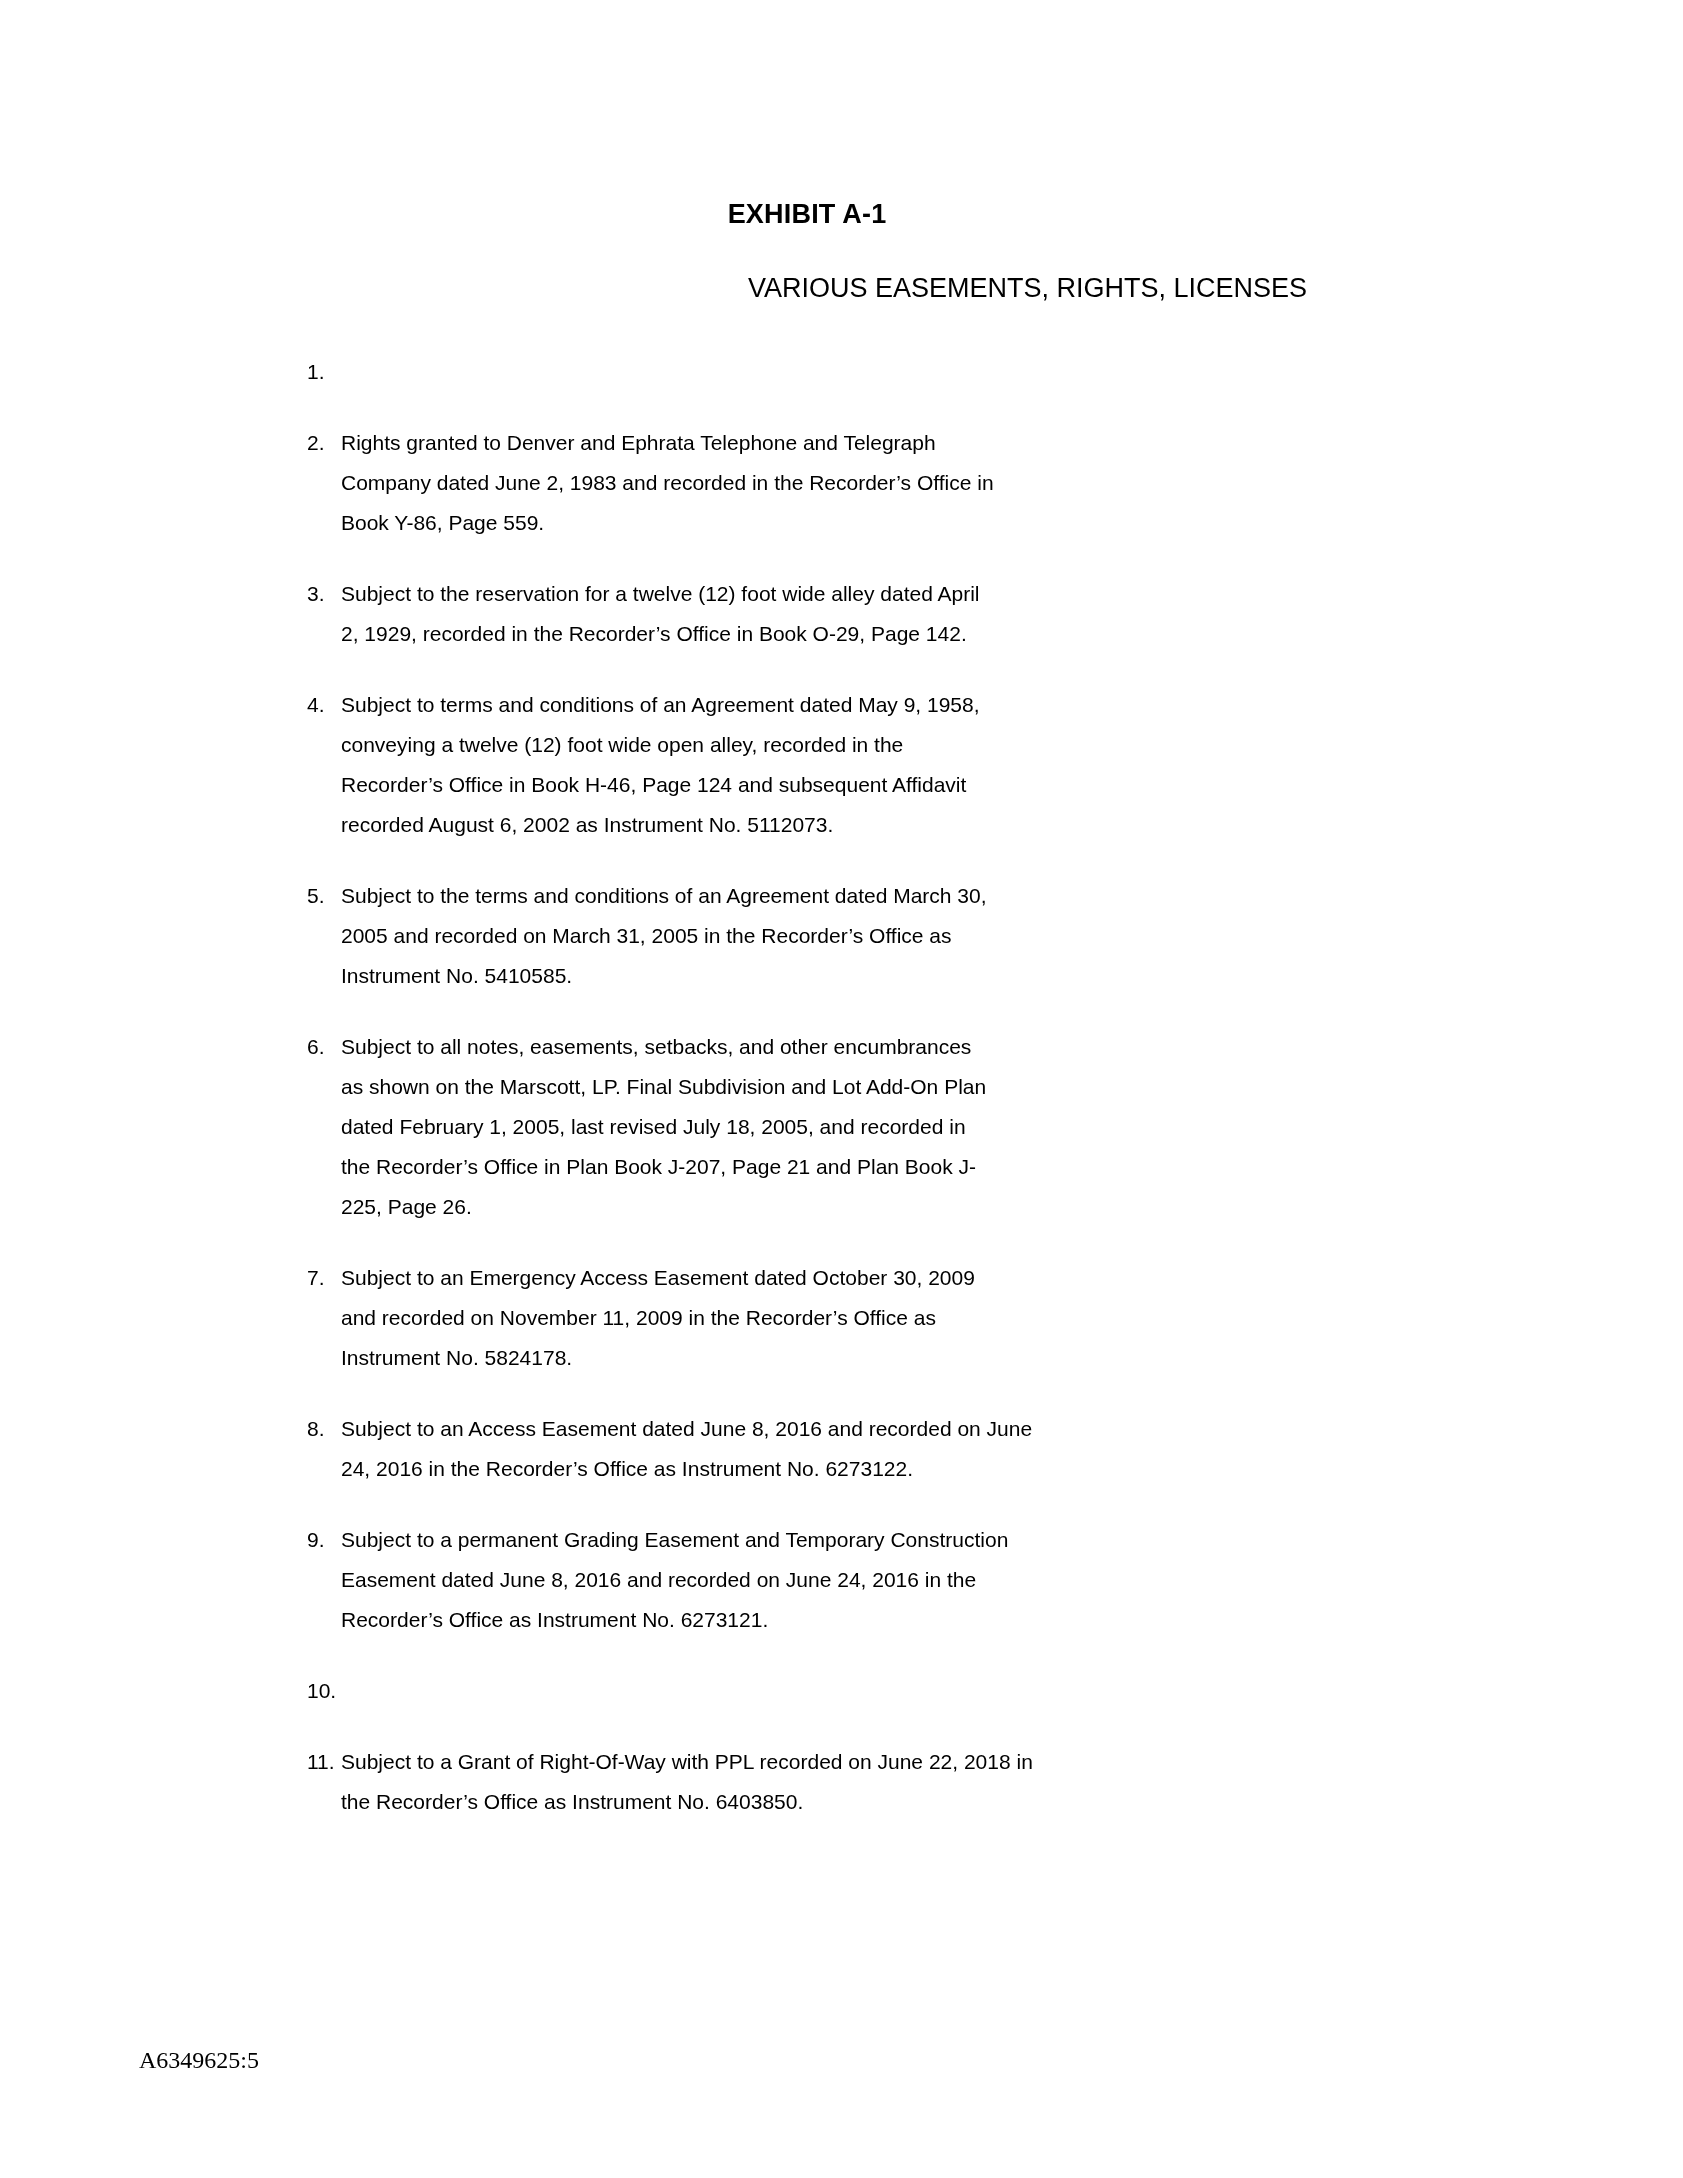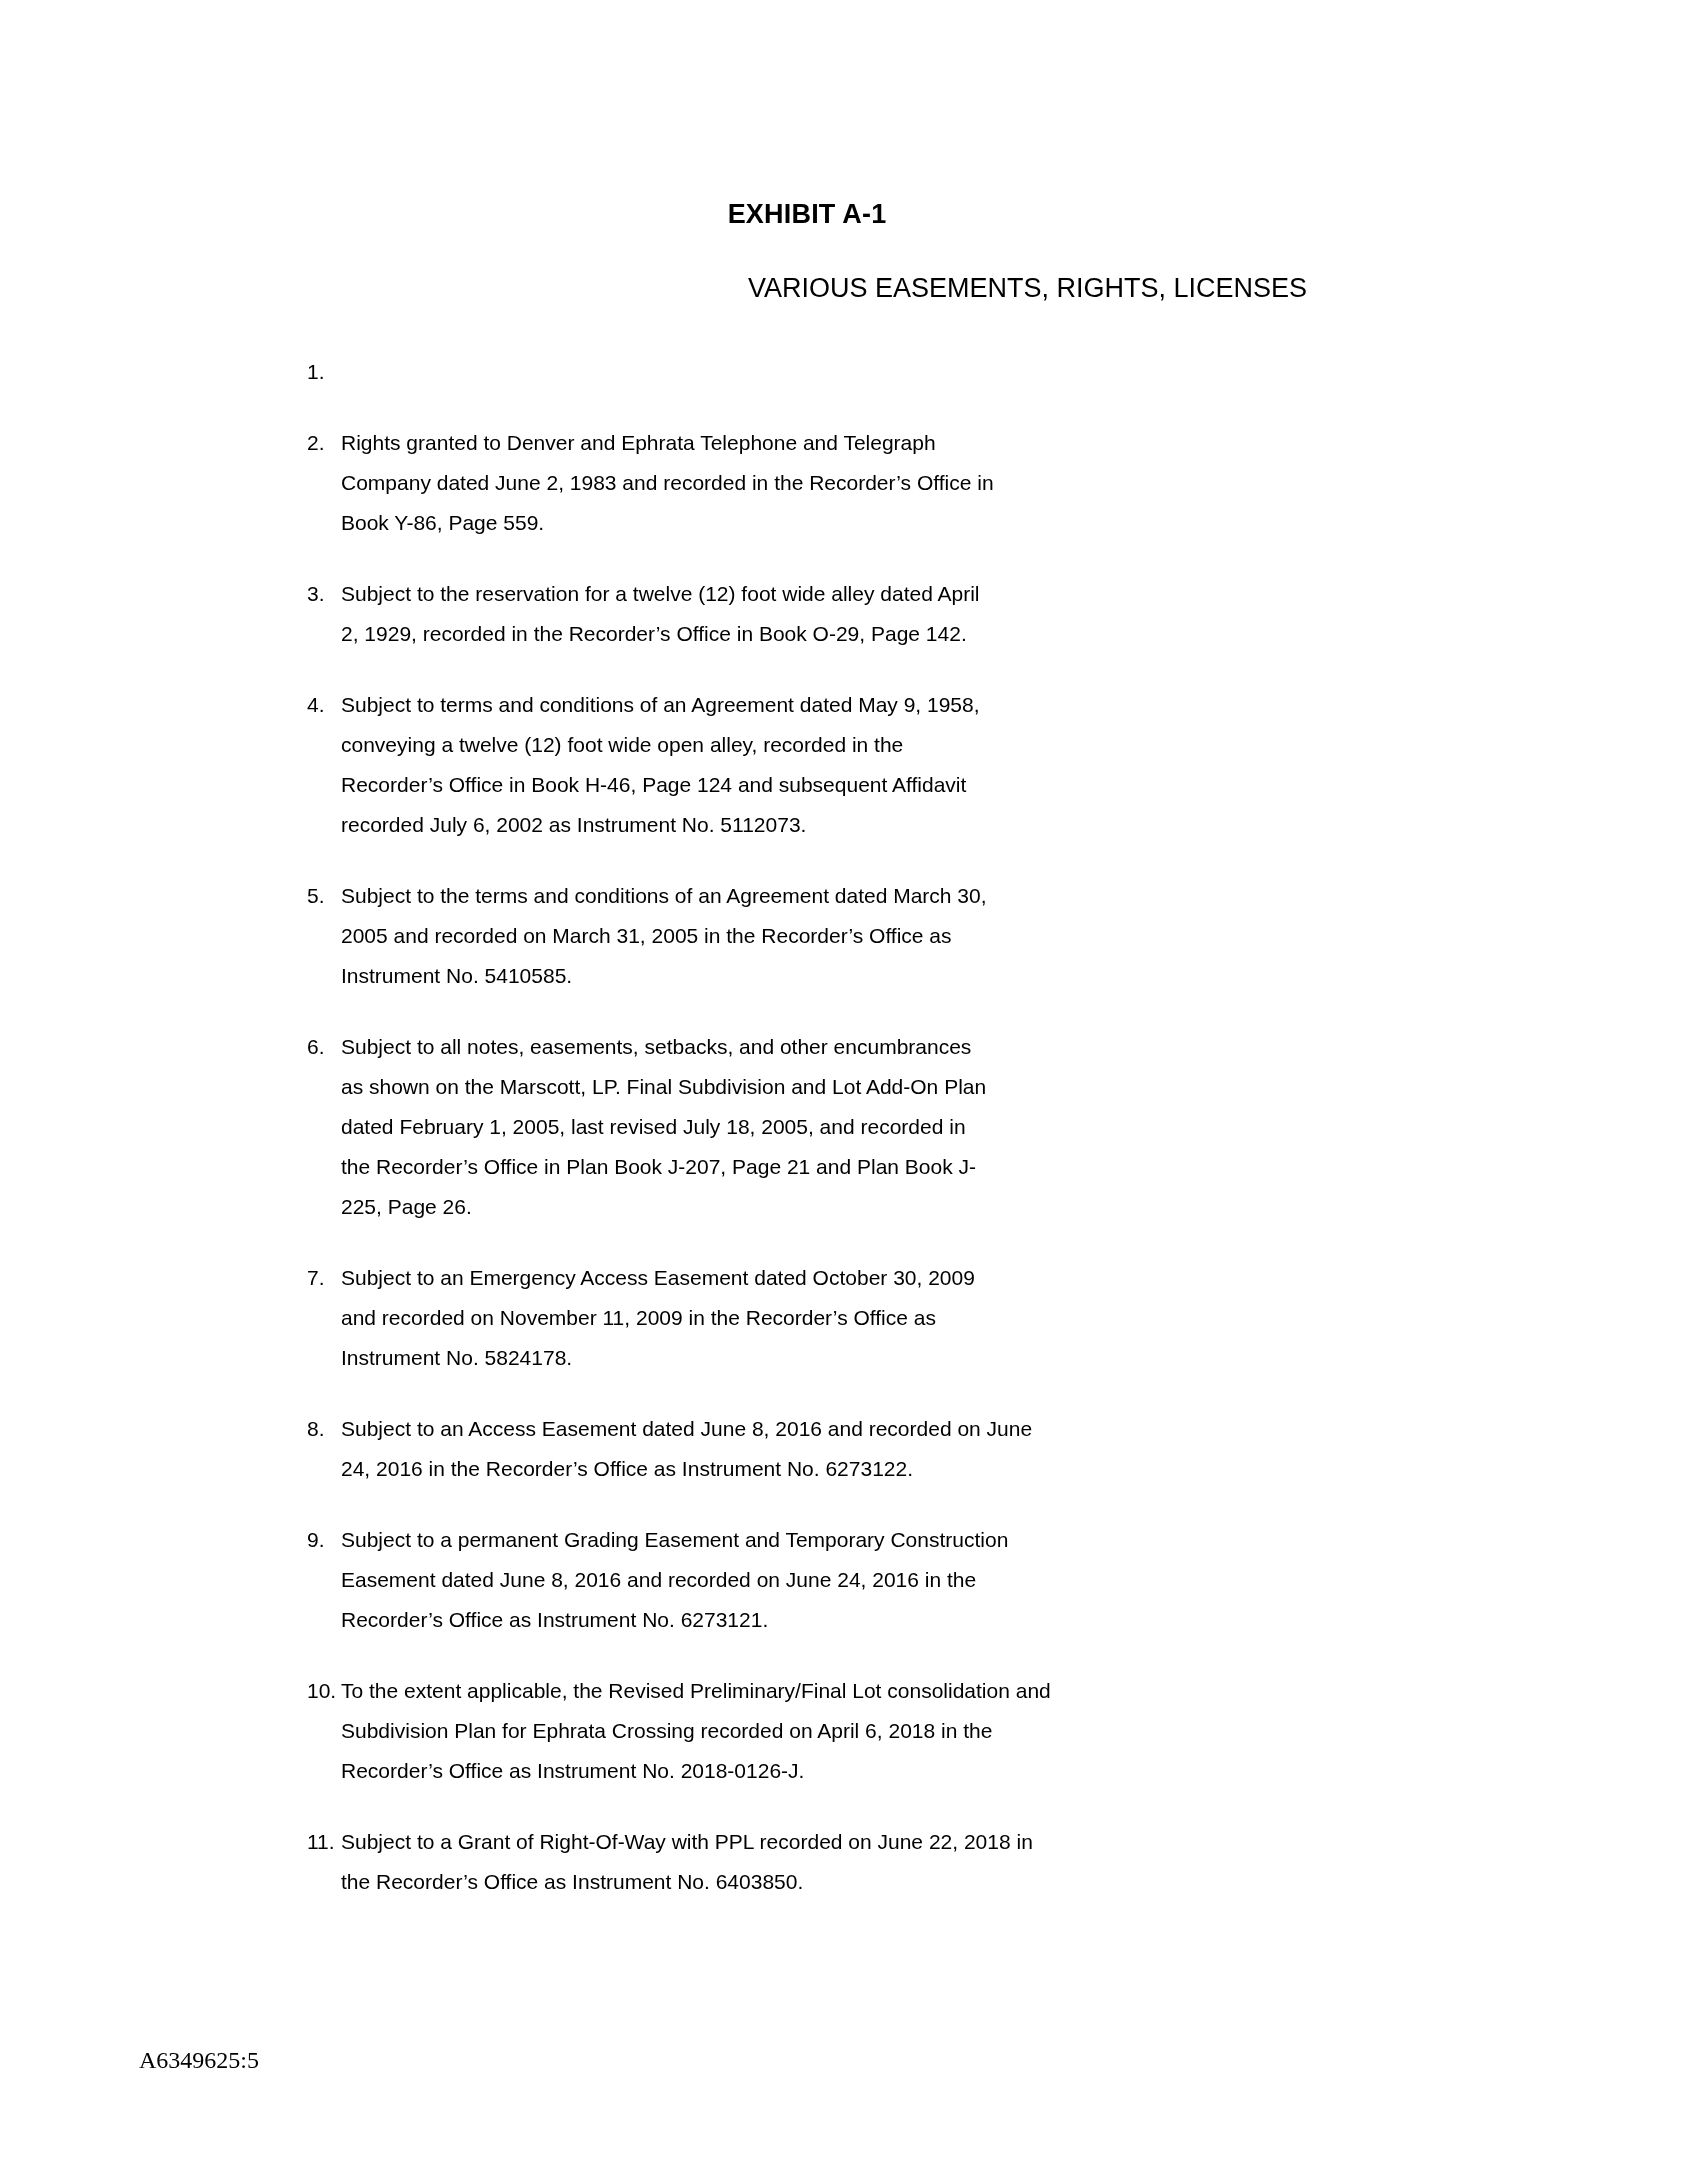--- a/index.html
+++ b/index.html
@@ -89,21 +89,21 @@
         <li class="item">
           <span class="num">3.</span>
           <div class="text">Subject to the reservation for a twelve (12) foot wide alley dated April
 2, 1929, recorded in the Recorder’s Office in Book O-29, Page 142.</div>
         </li>
         <li class="item">
           <span class="num">4.</span>
           <div class="text">Subject to terms and conditions of an Agreement dated May 9, 1958,
 conveying a twelve (12) foot wide open alley, recorded in the
 Recorder’s Office in Book H-46, Page 124 and subsequent Affidavit
-recorded July 6, 2002 as Instrument No. 5112073.</div>
+recorded August 6, 2002 as Instrument No. 5112073.</div>
         </li>
         <li class="item">
           <span class="num">5.</span>
           <div class="text">Subject to the terms and conditions of an Agreement dated March 30,
 2005 and recorded on March 31, 2005 in the Recorder’s Office as
 Instrument No. 5410585.</div>
         </li>
         <li class="item">
           <span class="num">6.</span>
           <div class="text">Subject to all notes, easements, setbacks, and other encumbrances
@@ -124,23 +124,20 @@
 24, 2016 in the Recorder’s Office as Instrument No. 6273122.</div>
         </li>
         <li class="item">
           <span class="num">9.</span>
           <div class="text">Subject to a permanent Grading Easement and Temporary Construction
 Easement dated June 8, 2016 and recorded on June 24, 2016 in the
 Recorder’s Office as Instrument No. 6273121.</div>
         </li>
         <li class="item">
           <span class="num">10.</span>
-          <div class="text">To the extent applicable, the Revised Preliminary/Final Lot consolidation and
-Subdivision Plan for Ephrata Crossing recorded on April 6, 2018 in the
-Recorder’s Office as Instrument No. 2018-0126-J.</div>
         </li>
         <li class="item">
           <span class="num">11.</span>
           <div class="text">Subject to a Grant of Right-Of-Way with PPL recorded on June 22, 2018 in
 the Recorder’s Office as Instrument No. 6403850.</div>
         </li>
       </ol>
   </div>
   <div class="footer">A6349625:5</div>
 </div>

